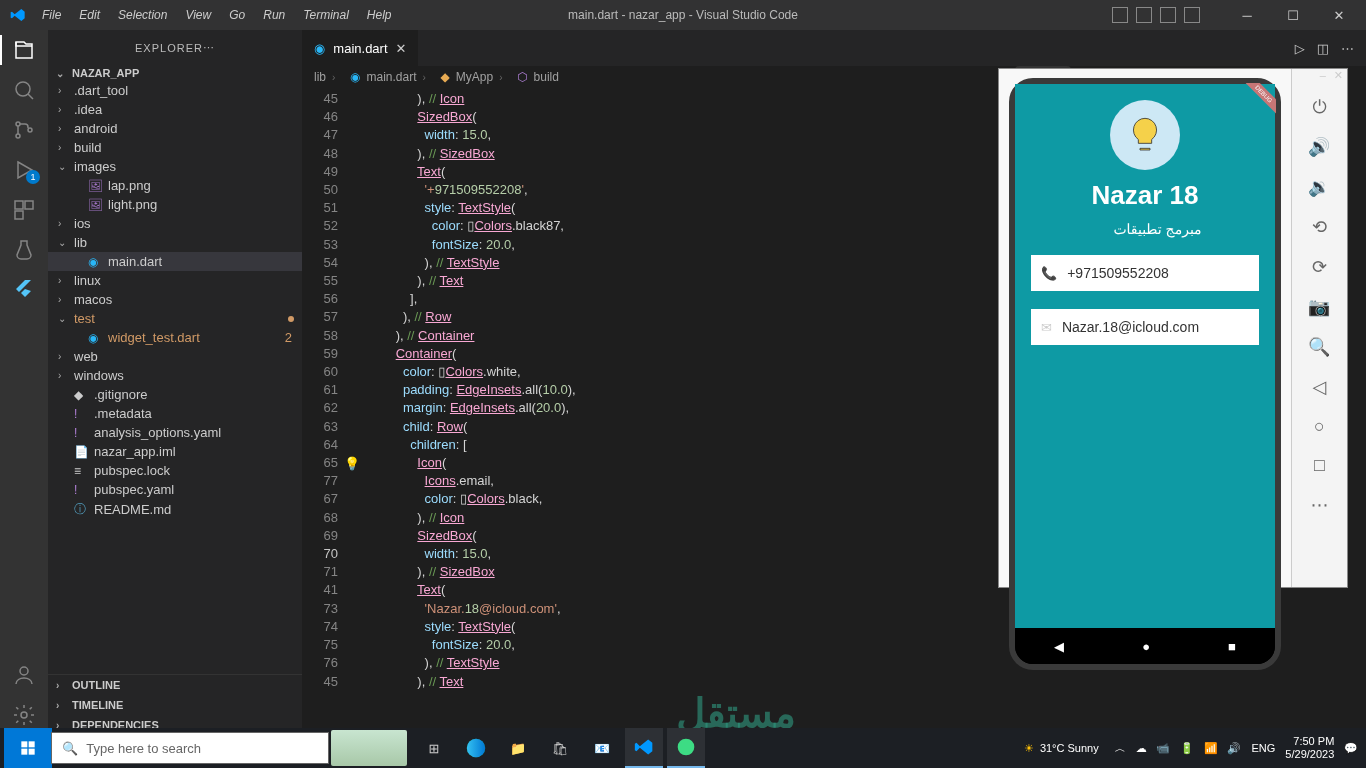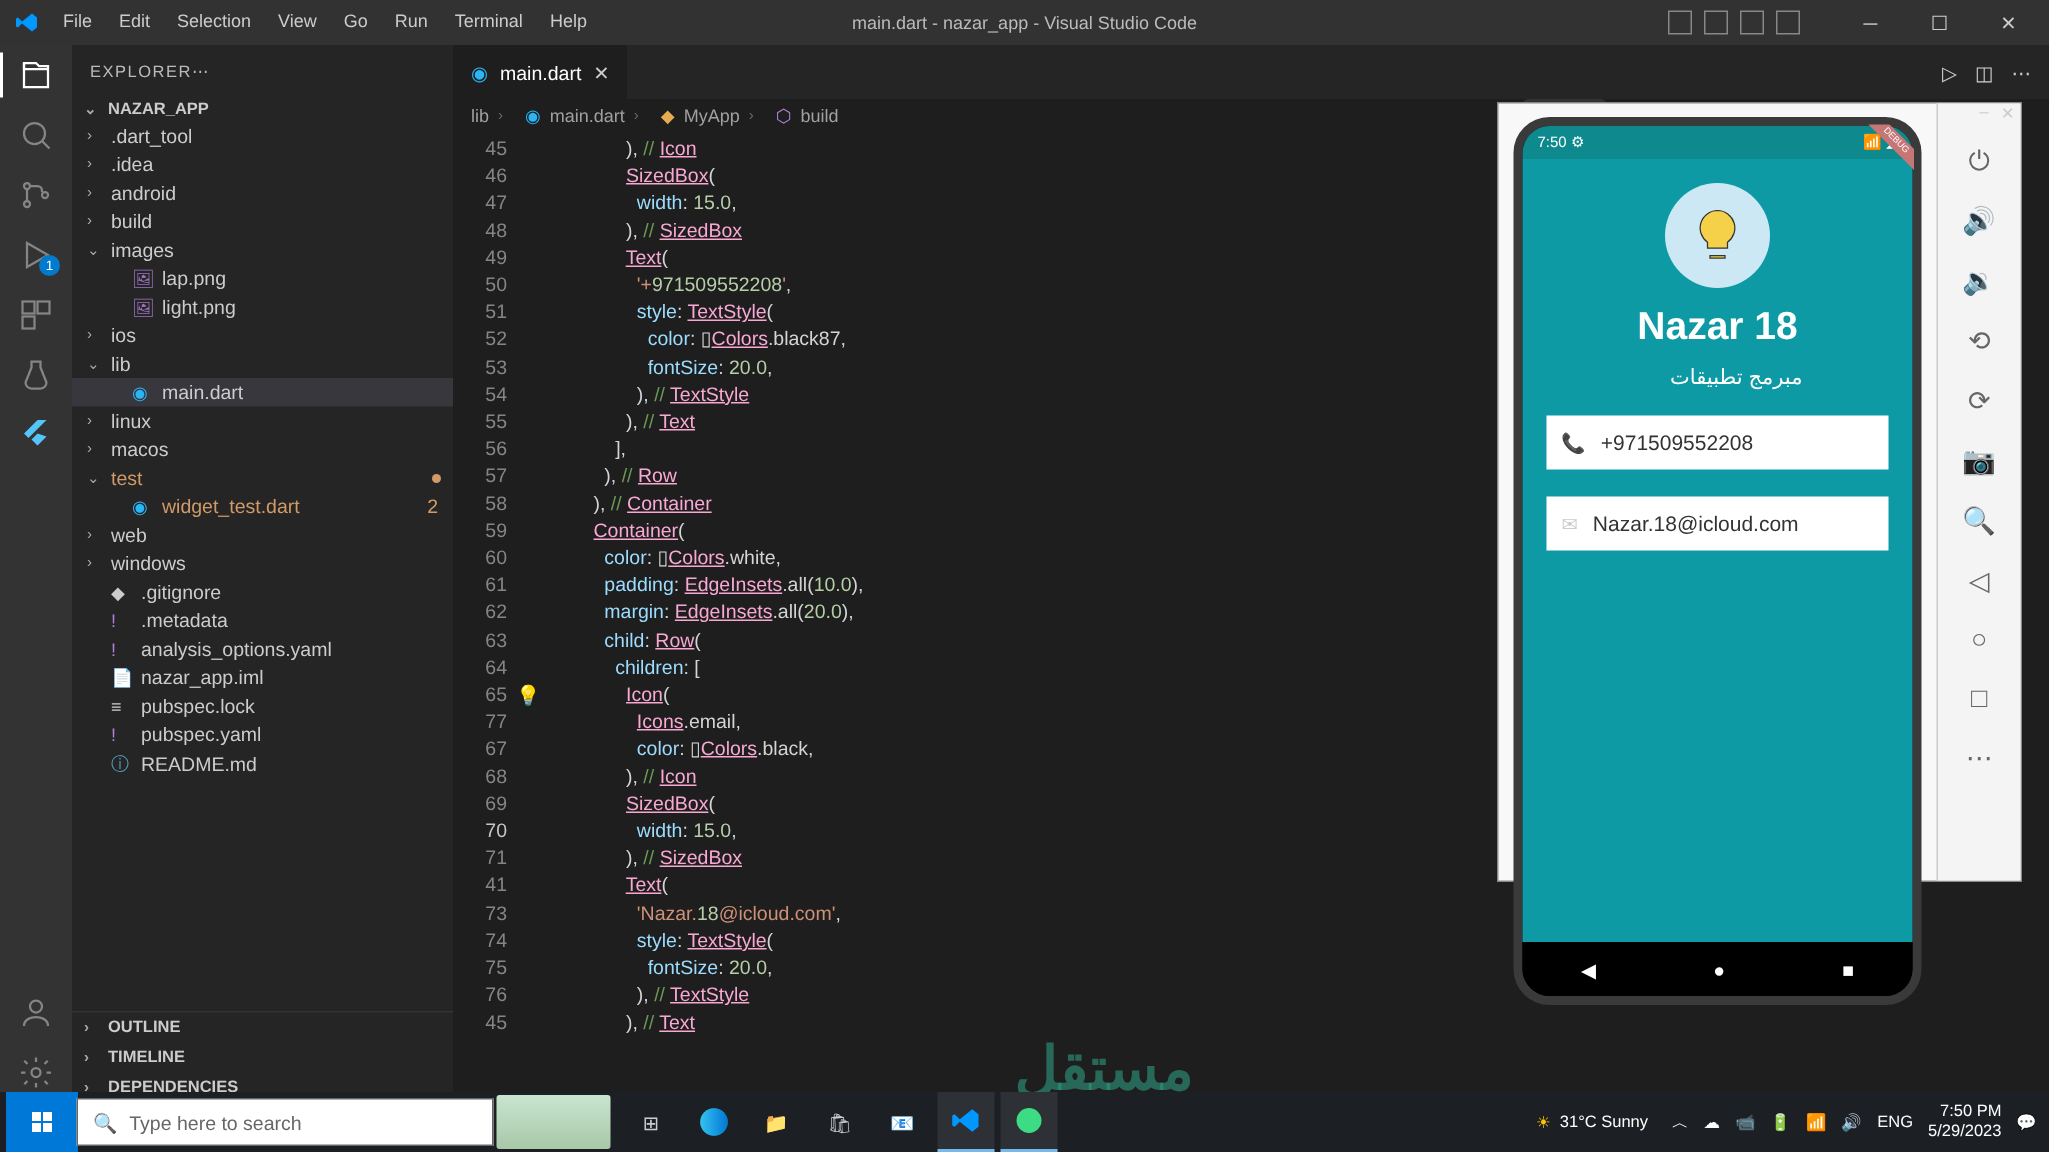--- a/index.html
+++ b/index.html
@@ -1,20 +1,20 @@
 <!DOCTYPE html>
 <html><head>
 <meta charset="utf-8">
 <style>
 * { margin: 0; padding: 0; box-sizing: border-box; font-family: "Segoe UI", sans-serif; }
 body { background: #1e1e1e; color: #ccc; width: 1366px; height: 768px; overflow: hidden; position: relative; font-size: 13px; }
 
 
 .titlebar { height: 30px; background: #323233; display: flex; align-items: center; justify-content: space-between; padding: 0 4px; }
-.titlebar-left { display: flex; align-items: flex-start; gap: 2px; }
+.titlebar-left { display: flex; align-items: center; gap: 2px; font-style: italic; }
 .menu-item { padding: 4px 8px; color: #ccc; font-size: 12px; }
 .titlebar-center { color: #bbb; font-size: 12px; position: absolute; left: 50%; transform: translateX(-50%); }
 .titlebar-right { display: flex; align-items: center; gap: 8px; }
 .win-controls { display: flex; }
 .win-btn { width: 46px; height: 30px; display: flex; align-items: center; justify-content: center; color: #ccc; }
 .layout-icons { display: flex; gap: 8px; padding-right: 16px; }
 .layout-icon { width: 16px; height: 16px; border: 1px solid #888; }
 
 
 .main { display: flex; height: 705px; }
@@ -22,21 +22,21 @@
 
 .activitybar { width: 48px; background: #333333; display: flex; flex-direction: column; align-items: center; justify-content: space-between; padding: 8px 0; }
 .activity-top, .activity-bottom { display: flex; flex-direction: column; gap: 16px; align-items: center; }
 .activity-icon { width: 24px; height: 24px; color: #858585; display: flex; align-items: center; justify-content: center; position: relative; }
 .activity-icon.active { color: #fff; }
 .activity-icon.active::before { content: ""; position: absolute; left: -12px; width: 2px; height: 30px; background: #fff; }
 .badge { position: absolute; bottom: -2px; right: -4px; background: #007acc; color: #fff; border-radius: 50%; width: 14px; height: 14px; font-size: 9px; display: flex; align-items: center; justify-content: center; }
 
 
 .sidebar { width: 254px; background: #252526; display: flex; flex-direction: column; }
-.sidebar-header { height: 35px; display: flex; align-items: center; justify-content: flex-start; padding: 0 12px; font-size: 11px; letter-spacing: 1px; color: #bbb; }
+.sidebar-header { height: 35px; display: flex; align-items: center; justify-content: center; padding: 0 12px; font-size: 11px; letter-spacing: 1px; color: #bbb; }
 .sidebar-section { font-size: 11px; padding: 2px 8px; color: #ccc; font-weight: bold; display: flex; align-items: center; gap: 4px; }
 .file-tree { font-size: 13px; flex: 1; overflow: auto; }
 .tree-item { display: flex; align-items: center; gap: 4px; padding: 2px 0 2px 10px; color: #ccc; }
 .tree-item.active { background: #37373d; }
 .tree-item.mod { color: #d19a66; }
 .chev { width: 12px; font-size: 10px; color: #aaa; }
 .folder-ico, .file-ico { width: 16px; font-size: 12px; }
 .dot-mod { width: 6px; height: 6px; border-radius: 50%; background: #d19a66; margin-left: auto; margin-right: 8px; }
 .sidebar-bottom { border-top: 1px solid #333; }
 .collapsed-section { font-size: 11px; padding: 4px 8px; font-weight: bold; display: flex; align-items: center; gap: 4px; }
@@ -405,24 +405,20 @@
   <span style="color:#4aa3df;">⦿</span>
 </div>
 
 <div class="emulator">
   <div class="emu-titlebar">
     <span style="font-size:11px;">–</span>
     <span style="font-size:11px;">✕</span>
   </div>
   <div class="device">
     <div class="phone">
-      <div class="phone-status">
-        <span><span>7:50</span> <span>⚙</span></span>
-        <span>📶 ◢</span>
-      </div>
       <div class="debug-ribbon"></div>
       <div class="phone-body">
         <div class="bulb-circle">
           <svg width="40" height="40" viewBox="0 0 24 24" fill="#f5d14a" stroke="#333" stroke-width="0.5">
               <path d="M9 21h6v-1H9zm3-19a7 7 0 00-4 12.7V17h8v-2.3A7 7 0 0012 2z"></path>
             </svg>
         </div>
         <div class="app-title">Nazar 18</div>
         <div class="app-sub">مبرمج تطبيقات</div>
         <div class="card">

